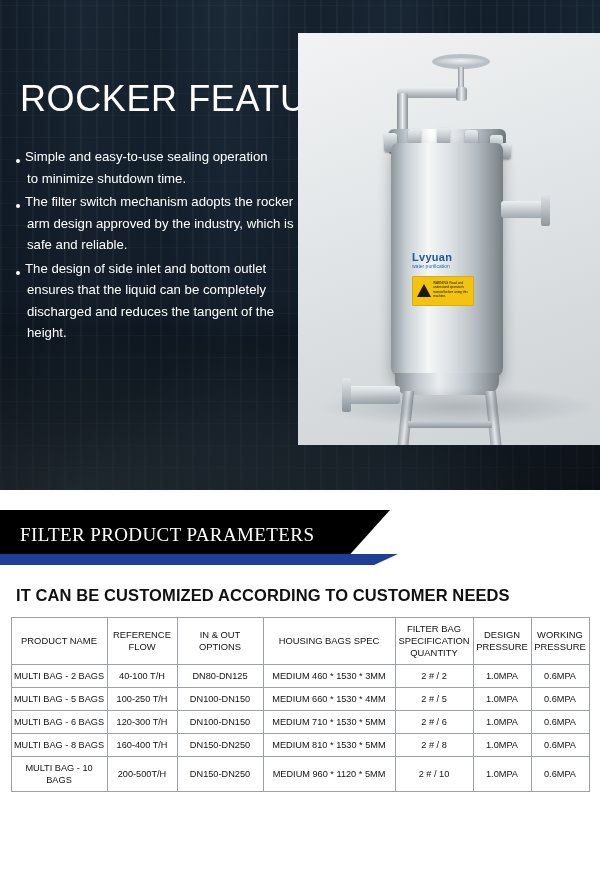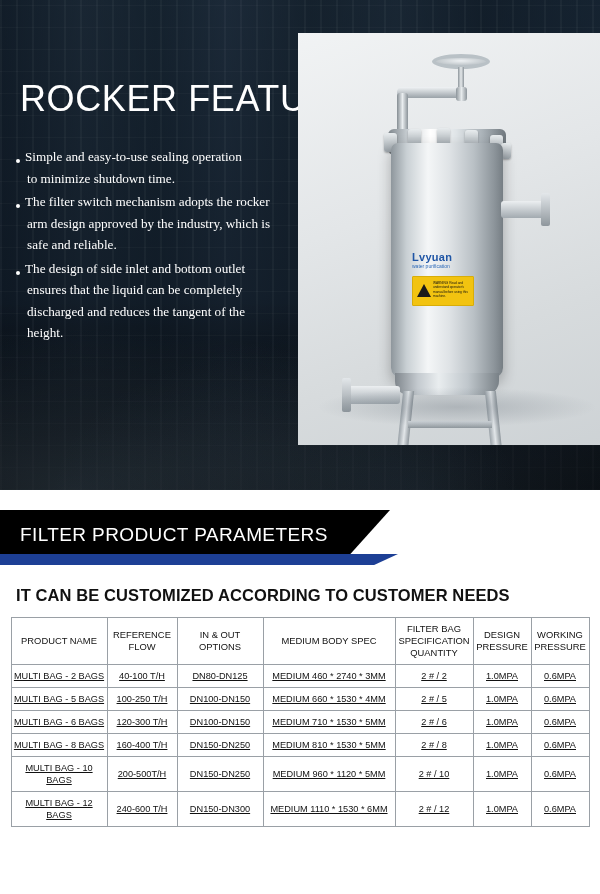--- a/index.html
+++ b/index.html
@@ -62,21 +62,20 @@
     top: 146px;
     width: 290px;
     color: #ffffff;
   }
   .feature {
     position: relative;
     font-size: 13.2px;
     line-height: 21.5px;
     padding-left: 9px;
     margin-bottom: 2px;
-    font-family: Liberation Serif, serif;
   }
   .feature::before {
     content: "";
     position: absolute;
     left: 0;
     top: 13px;
     width: 4px;
     height: 4px;
     border-radius: 50%;
     background: #ffffff;
@@ -285,20 +284,21 @@
     line-height: 4.4px;
     color: #111;
   }
 
   
   .banner-wrap {
     position: relative;
     width: 600px;
     height: 70px;
     margin-top: 12px;
+    font-family: Liberation Serif, serif;
   }
   .banner-black {
     position: absolute;
     left: 0; top: 8px;
     width: 390px; height: 52px;
     background: #000000;
     clip-path: polygon(0 0, 100% 0, 88% 100%, 0 100%);
   }
   .banner-blue {
     position: absolute;
@@ -336,21 +336,21 @@
     color: #111;
     font-size: 9.2px;
     padding: 5px 2px;
     line-height: 12px;
   }
   table.params th {
     font-weight: normal;
     font-size: 9.4px;
     height: 40px;
   }
-  table.params td { height: 17px; text-decoration: underline; }
+  table.params td { height: 17px; }
   col.c0 { width: 96px; }
   col.c1 { width: 70px; }
   col.c2 { width: 86px; }
   col.c3 { width: 132px; }
   col.c4 { width: 78px; }
   col.c5 { width: 58px; }
   col.c6 { width: 58px; }
 </style>
 </head>
 <body>
@@ -434,32 +434,32 @@
       <col class="c3">
       <col class="c4">
       <col class="c5">
       <col class="c6">
   </colgroup>
   <thead>
     <tr>
       <th>PRODUCT NAME</th>
       <th>REFERENCE FLOW</th>
       <th>IN &amp; OUT OPTIONS</th>
-      <th>MEDIUM BODY SPEC</th>
+      <th>HOUSING BAGS SPEC</th>
       <th>FILTER BAG SPECIFICATION QUANTITY</th>
       <th>DESIGN PRESSURE</th>
       <th>WORKING PRESSURE</th>
     </tr>
   </thead>
   <tbody>
     <tr>
       <td>MULTI BAG - 2 BAGS</td>
       <td>40-100 T/H</td>
       <td>DN80-DN125</td>
-      <td>MEDIUM 460 * 2740 * 3MM</td>
+      <td>MEDIUM 460 * 1530 * 3MM</td>
       <td>2 # / 2</td>
       <td>1.0MPA</td>
       <td>0.6MPA</td>
     </tr>
     <tr>
       <td>MULTI BAG - 5 BAGS</td>
       <td>100-250 T/H</td>
       <td>DN100-DN150</td>
       <td>MEDIUM 660 * 1530 * 4MM</td>
       <td>2 # / 5</td>
@@ -486,23 +486,14 @@
     </tr>
     <tr>
       <td>MULTI BAG - 10 BAGS</td>
       <td>200-500T/H</td>
       <td>DN150-DN250</td>
       <td>MEDIUM 960 * 1120 * 5MM</td>
       <td>2 # / 10</td>
       <td>1.0MPA</td>
       <td>0.6MPA</td>
     </tr>
-    <tr>
-      <td>MULTI BAG - 12 BAGS</td>
-      <td>240-600 T/H</td>
-      <td>DN150-DN300</td>
-      <td>MEDIUM 1110 * 1530 * 6MM</td>
-      <td>2 # / 12</td>
-      <td>1.0MPA</td>
-      <td>0.6MPA</td>
-    </tr>
   </tbody>
 </table>
 
 </body></html>

